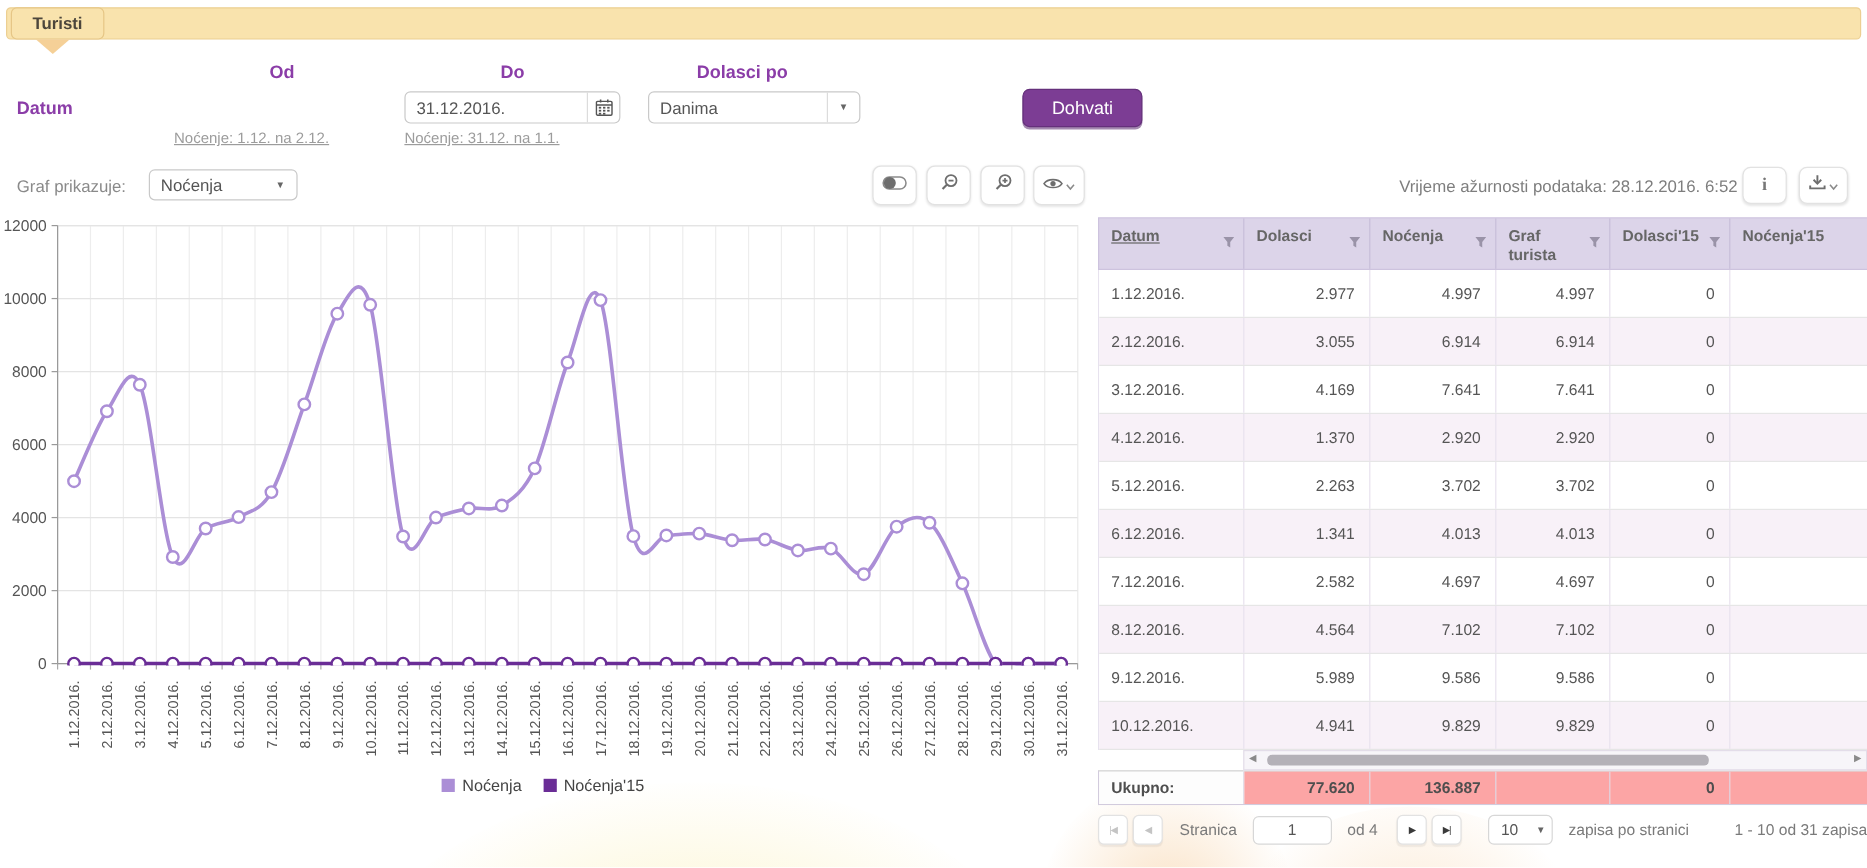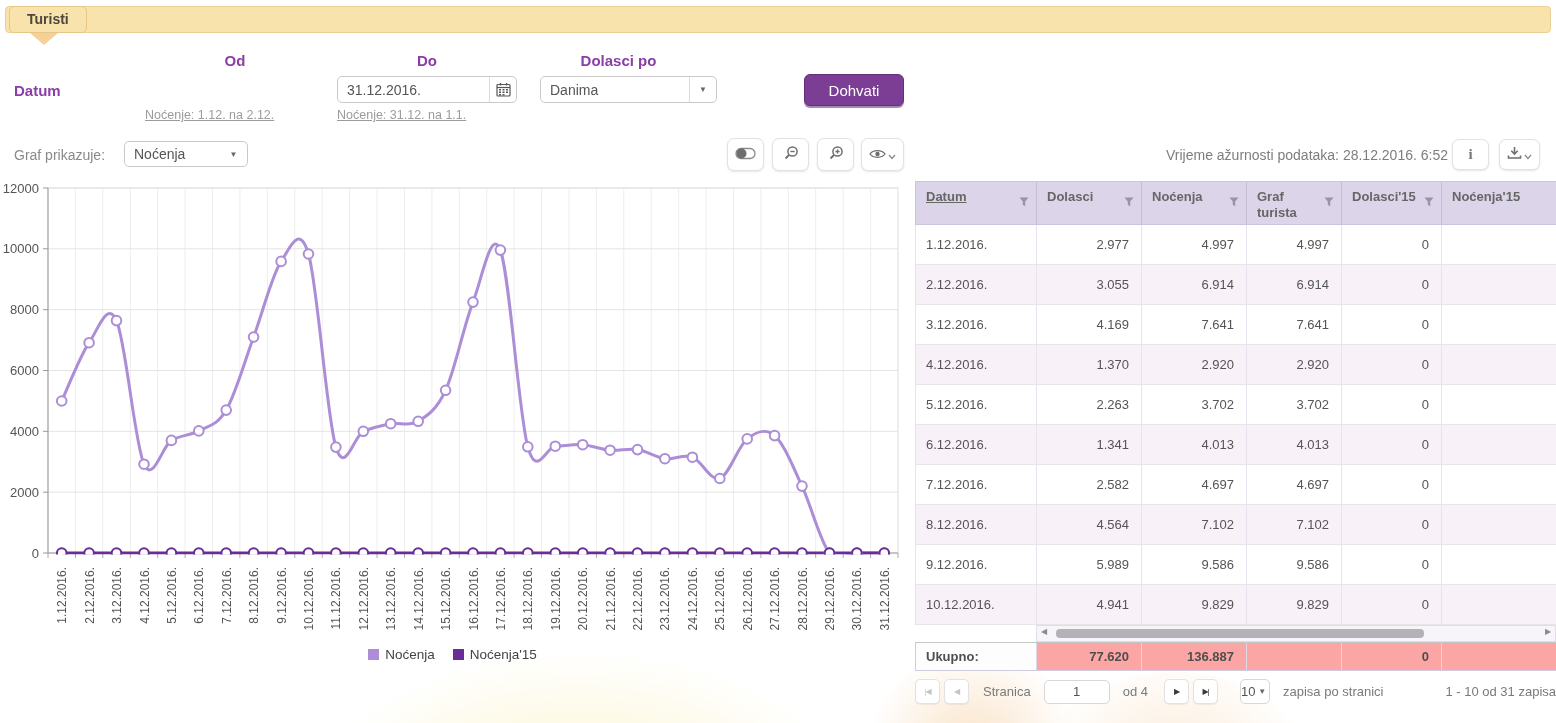--- a/index.html
+++ b/index.html
@@ -32,21 +32,21 @@
   .flabel { position:absolute; font-size:15px; font-weight:bold; color:#8b3da8; }
   .fhint  { position:absolute; font-size:12.5px; color:#9c9c9c;text-decoration:underline; }
   .databox { position:absolute; height:27px; background:#fff; border:1px solid #c9c9c9; border-radius:5px;
              display:flex; align-items:center; font-size:14px; color:#555; }
   .databox .val { flex:1; padding-left:9px; white-space:nowrap; overflow:hidden; }
   .databox .sidebtn { width:27px; height:100%; border-left:1px solid #dcdcdc; display:flex;
                       align-items:center; justify-content:center; cursor:pointer; }
   .databox .arrow { font-size:8px; color:#666; }
   .btn-primary { position:absolute; background:#7c3d94; color:#fff; border:1px solid #65307b;
                  border-radius:6px; font-size:15px; display:flex; align-items:center; justify-content:center;
-                 box-shadow:0 2px 0 rgba(90,42,112,.55); cursor:pointer; }
+                 box-shadow:0 2px 0 rgba(90,42,112,.55); cursor:pointer;margin-left:48px; }
 
   
   .graf-label { position:absolute; left:14px; top:147px; font-size:14px; color:#8a8a8a; }
   .cbtn { position:absolute; top:138px; height:33px; background:#fff; border:1px solid #e2e2e2;
           border-radius:7px; box-shadow:0 1px 2px rgba(0,0,0,.10); display:flex; align-items:center;
           justify-content:center; gap:2px; cursor:pointer; }
 
   .updated { position:absolute; right:108px; top:147px; font-size:14px; color:#7e7e7e; }
   .ibtn-glyph { font-family:"Liberation Serif", serif; font-weight:bold; font-size:15px; color:#777; }
 
@@ -91,21 +91,21 @@
   .pager { position:absolute; left:915px; top:678px; width:641px; height:27px; display:flex;
            align-items:center; font-size:13px; color:#7a7a7a; }
   .pbtn { width:25px; height:25px; background:#fff; border:1px solid #e2e2e2; border-radius:5px;
           box-shadow:0 1px 1px rgba(0,0,0,.06); display:flex; align-items:center; justify-content:center;
           font-size:8px; letter-spacing:-1px; margin-right:4px; cursor:pointer; }
   .pbtn.disabled { color:#c4c4c4; }
   .pbtn.active { color:#3a3a3a; }
   .pinput { width:66px; height:24px; border:1px solid #d7d7d7; border-radius:5px; text-align:center;
             font-size:13px; color:#555; margin:0 9px; background:#fff;
             font-family:"Liberation Sans", sans-serif; }
-  .psize { width:30px; height:25px; border:1px solid #d7d7d7; border-radius:5px; background:#fff;
+  .psize { width:54px; height:25px; border:1px solid #d7d7d7; border-radius:5px; background:#fff;
            display:flex; align-items:center; margin:0 9px 0 18px; cursor:pointer; }
   .psize .v { flex:1; text-align:center; color:#555; }
   .psize .arrow { width:18px; font-size:8px; color:#666; text-align:center; }
   .pager .spacer { flex:1; }
   .range { font-size:13px; color:#7a7a7a; }
   .plabel { margin:0 4px; }
 </style>
 </head>
 <body>
 

